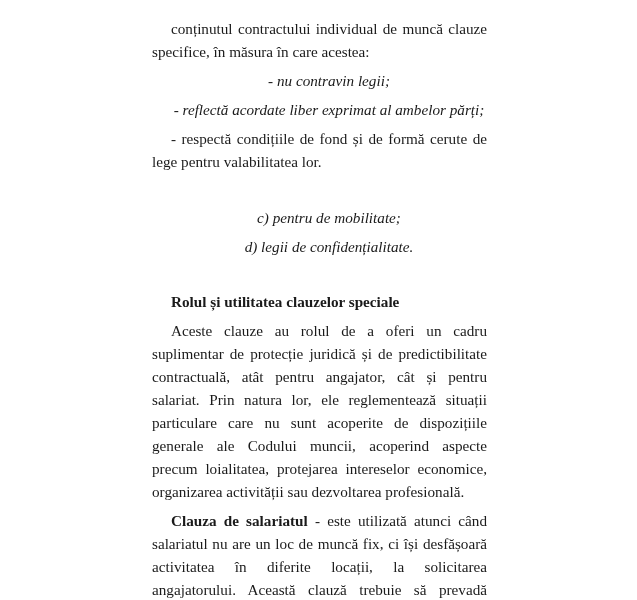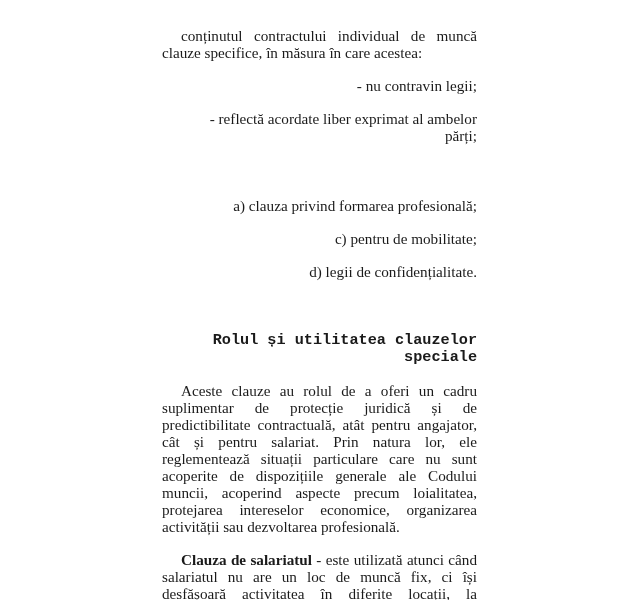--- a/index.html
+++ b/index.html
@@ -21,67 +21,67 @@
     height: 600px;
     background: #ffffff;
   }
   #text-column {
     position: absolute;
     left: 146px;
     top: 11px;
     width: 347px;
   }
   p.para {
-    margin: 16px;
+    margin: 6px;
     padding: 0;
     font-size: 15.2px;
-    line-height: 17px;
+    line-height: 23px;
     text-align: justify;
     text-justify: inter-word;
     -webkit-hyphens: none;
     hyphens: none;
     word-spacing: 0px;
   }
   p.indent {
     text-indent: 19px;
   }
   p.listitem {
     text-indent: 19px;
-    text-align: right;
+    text-align: center;
+    font-style: italic;
   }
   p.heading {
     text-indent: 19px;
-    text-align: right;
+    text-align: left;
     font-weight: bold;
-    font-family: Liberation Mono, monospace;
   }
   .gap {
     height: 20.5px;
   }
   b, strong {
     font-weight: bold;
   }
 </style>
 </head>
 <body>
 
 <div id="page">
   <div id="text-column">
 
     <p class="para indent">conținutul contractului individual de muncă clauze specifice, în măsura în care acestea:</p>
 
     <p class="para listitem">- nu contravin legii;</p>
 
     <p class="para listitem">- reflectă acordate liber exprimat al ambelor părți;</p>
 
+    <p class="para indent">- respectă condițiile de fond și de formă cerute de lege pentru valabilitatea lor.</p>
 
     <div class="gap"></div>
 
 
-    <p class="para listitem">a) clauza privind formarea profesională;</p>
 
 
     <p class="para listitem">c) pentru de mobilitate;</p>
 
     <p class="para listitem">d) legii de confidențialitate.</p>
 
     <div class="gap"></div>
 
     <p class="para heading">Rolul și utilitatea clauzelor speciale</p>
 

